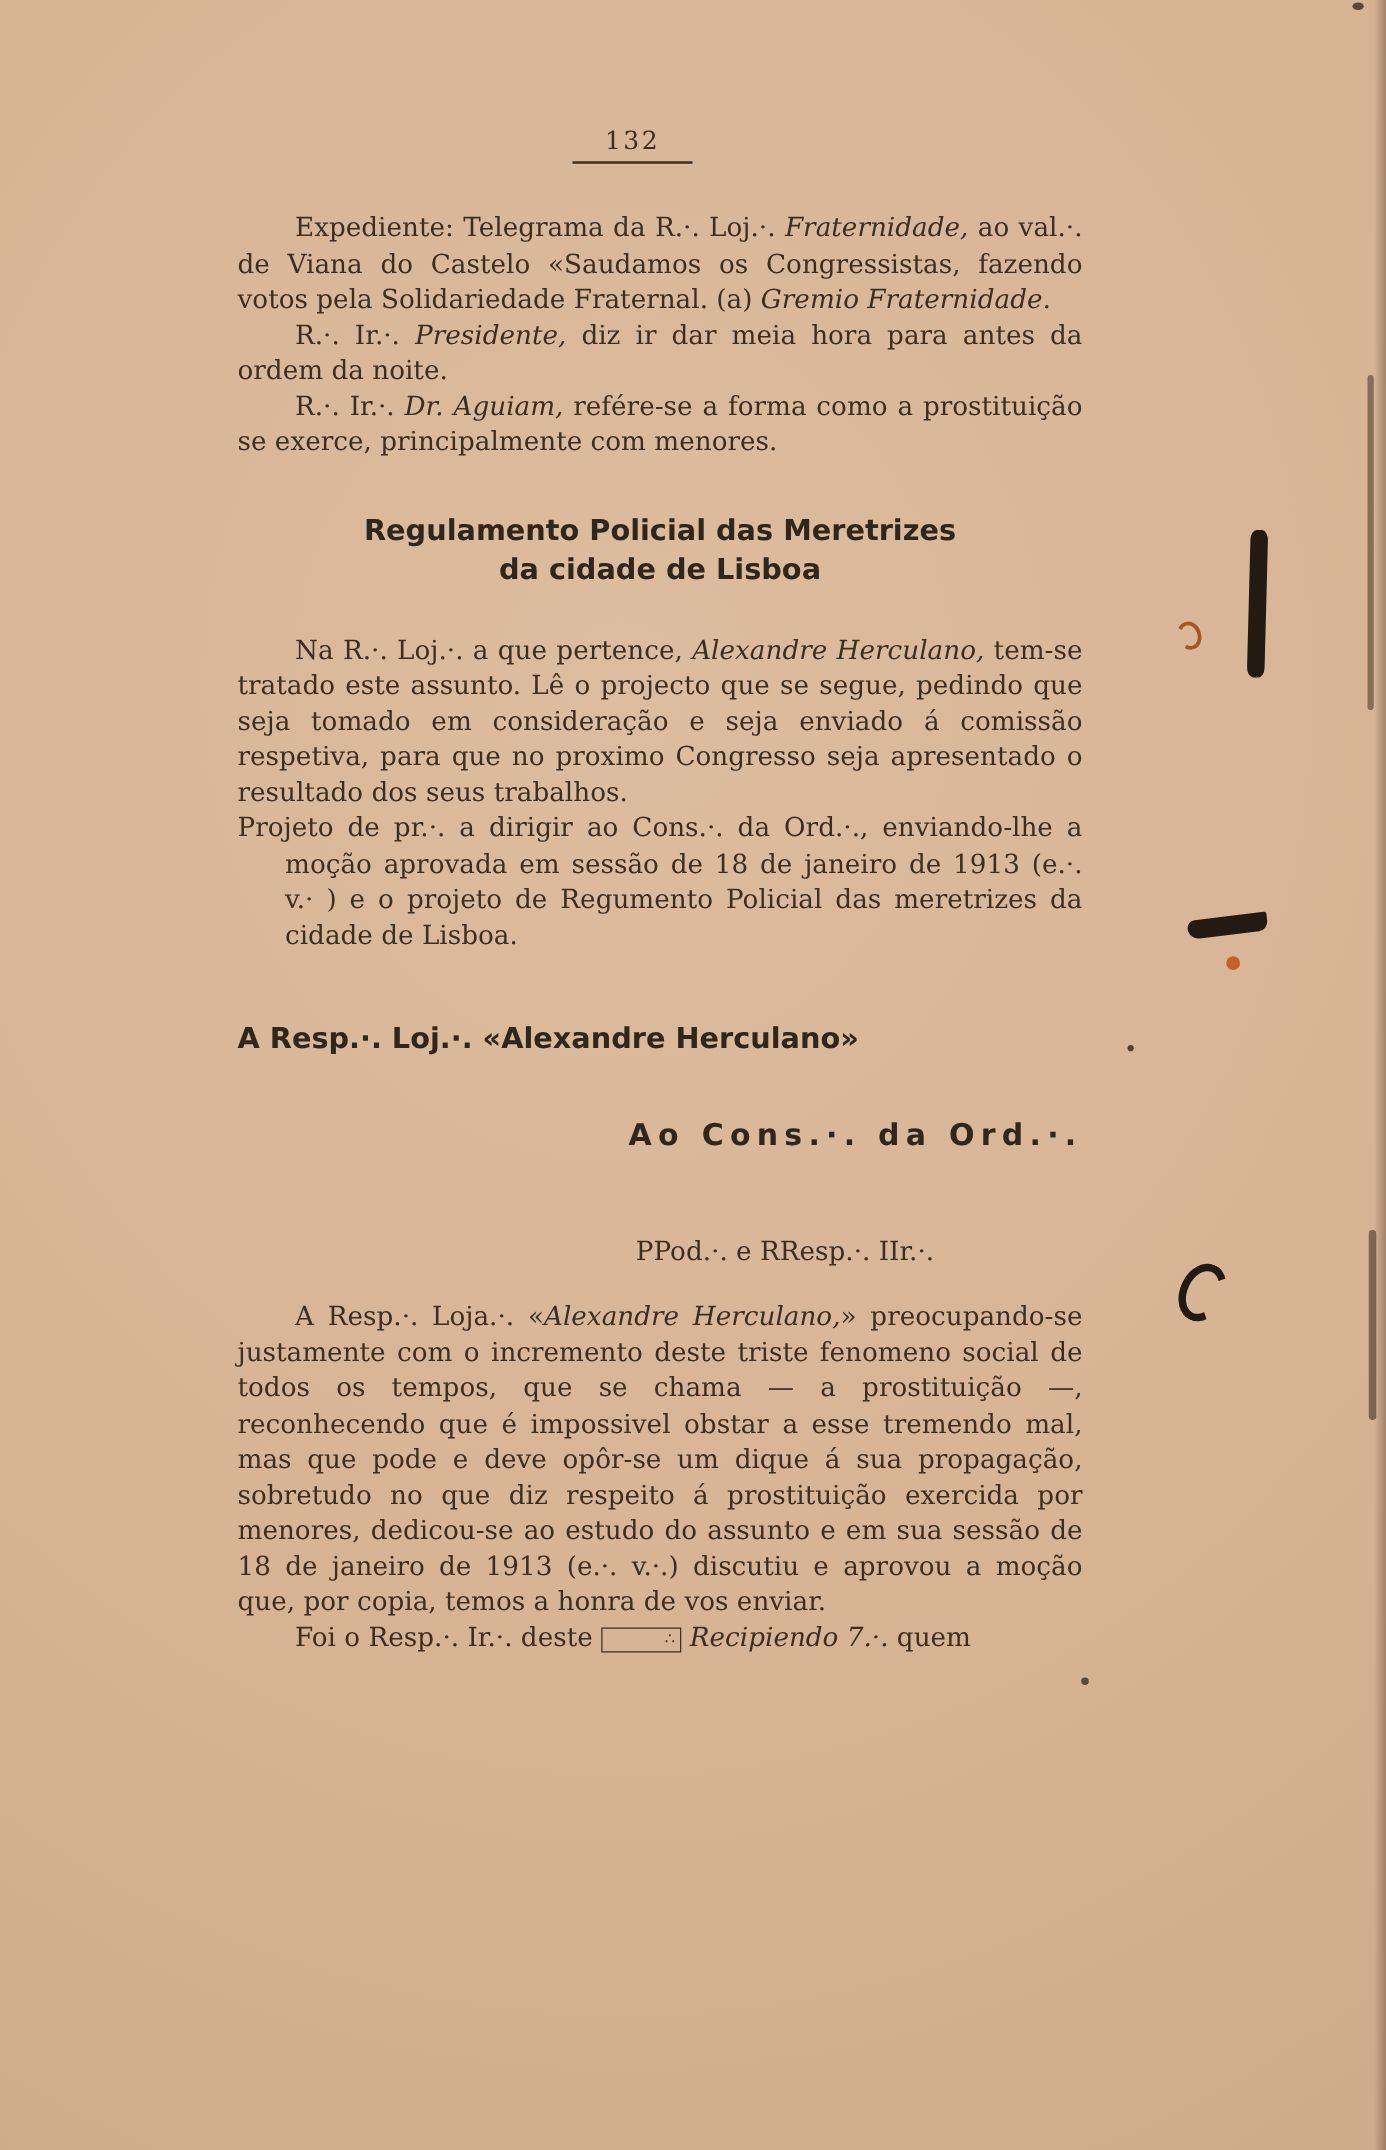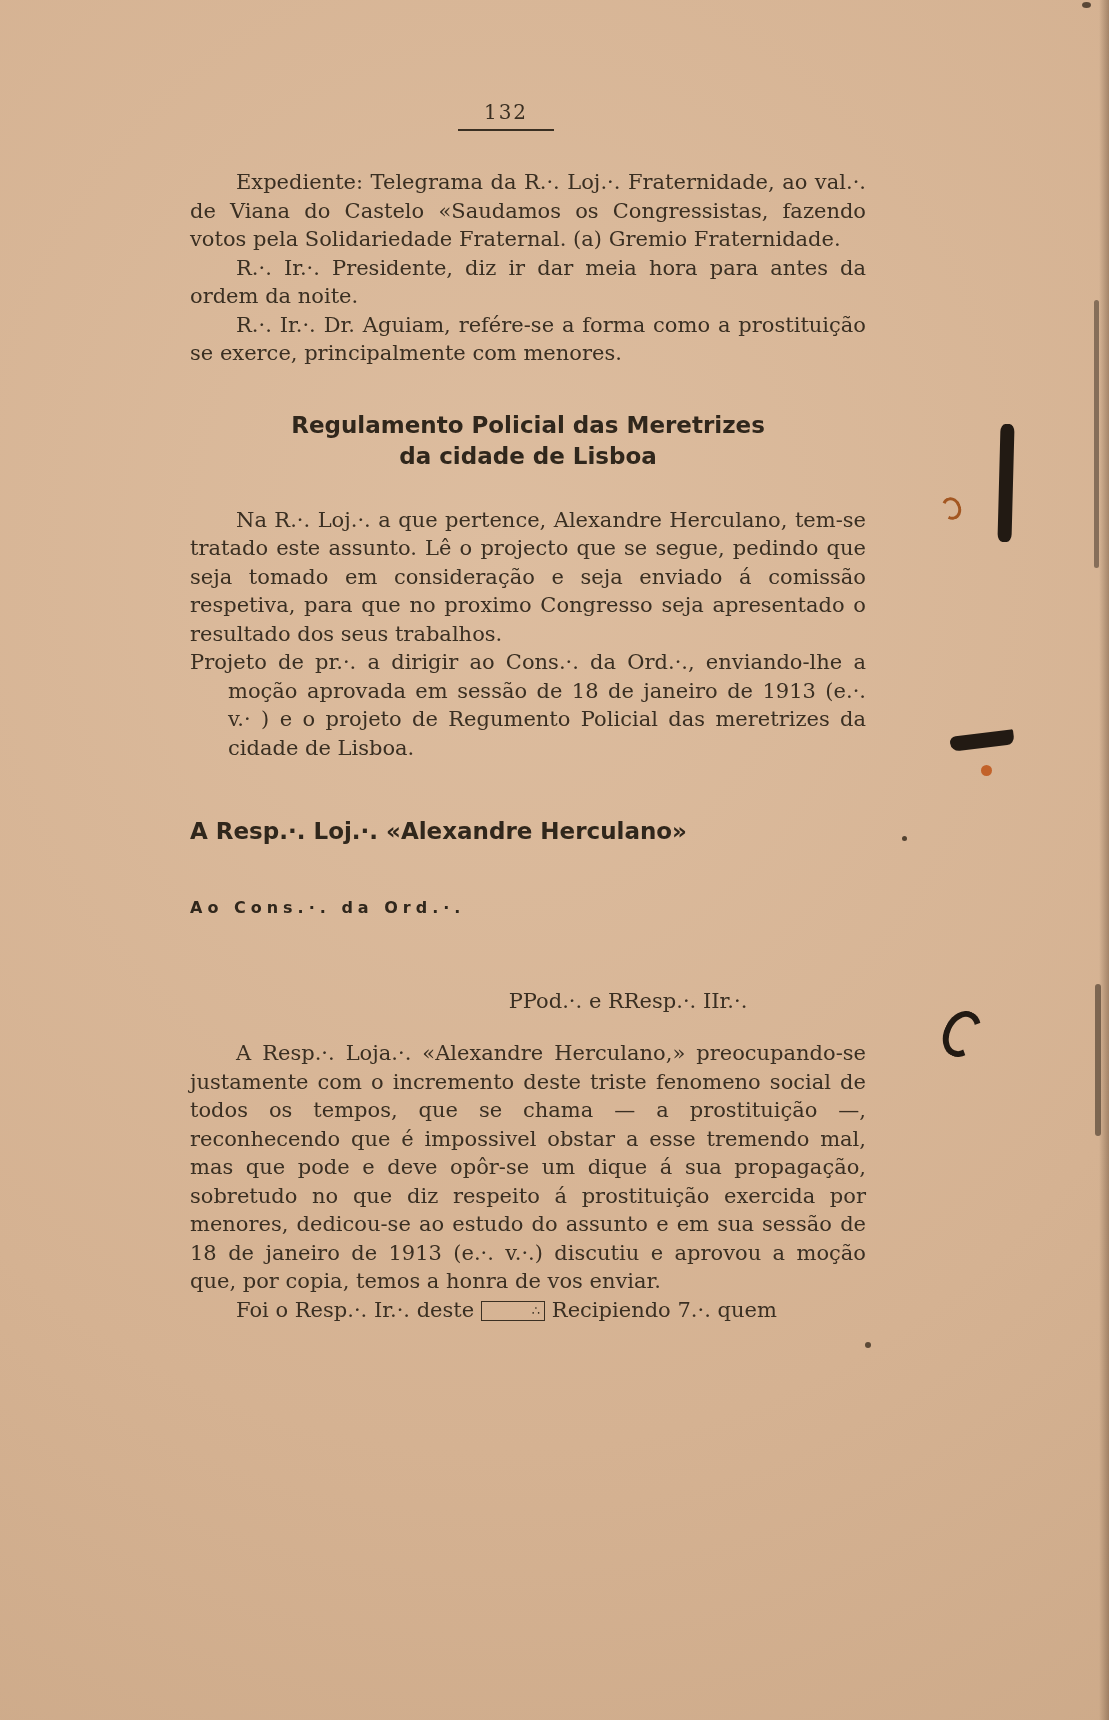--- a/index.html
+++ b/index.html
@@ -59,36 +59,36 @@
     line-height: 30px;
     text-align: left;
     text-indent: 0;
     margin: 54px 0 0;
     color: var(--ink-dark, #30271c);
   }
 
   .spaced-heading {
     font-family: "DejaVu Sans", "Liberation Sans", sans-serif;
     font-weight: bold;
-    font-size: 16px;
+    font-size: 24px;
     letter-spacing: 5px;
-    text-align: left;
+    text-align: right;
     text-indent: 0;
     margin: 48px 0 0;
     color: var(--ink-dark, #30271c);
   }
 
   .right-line {
     text-align: center;
     text-indent: 0;
     padding-left: 200px;
     margin: 64px 0 24px;
   }
 
-  .it { }
+  .it { font-style: italic; }
 
   .boxsym {
     display: inline-block;
     border: 1px solid currentColor;
     font-size: 13px;
     line-height: 1;
     padding: 2px 4px 3px;
     vertical-align: 2px;
     font-style: normal;
   }

